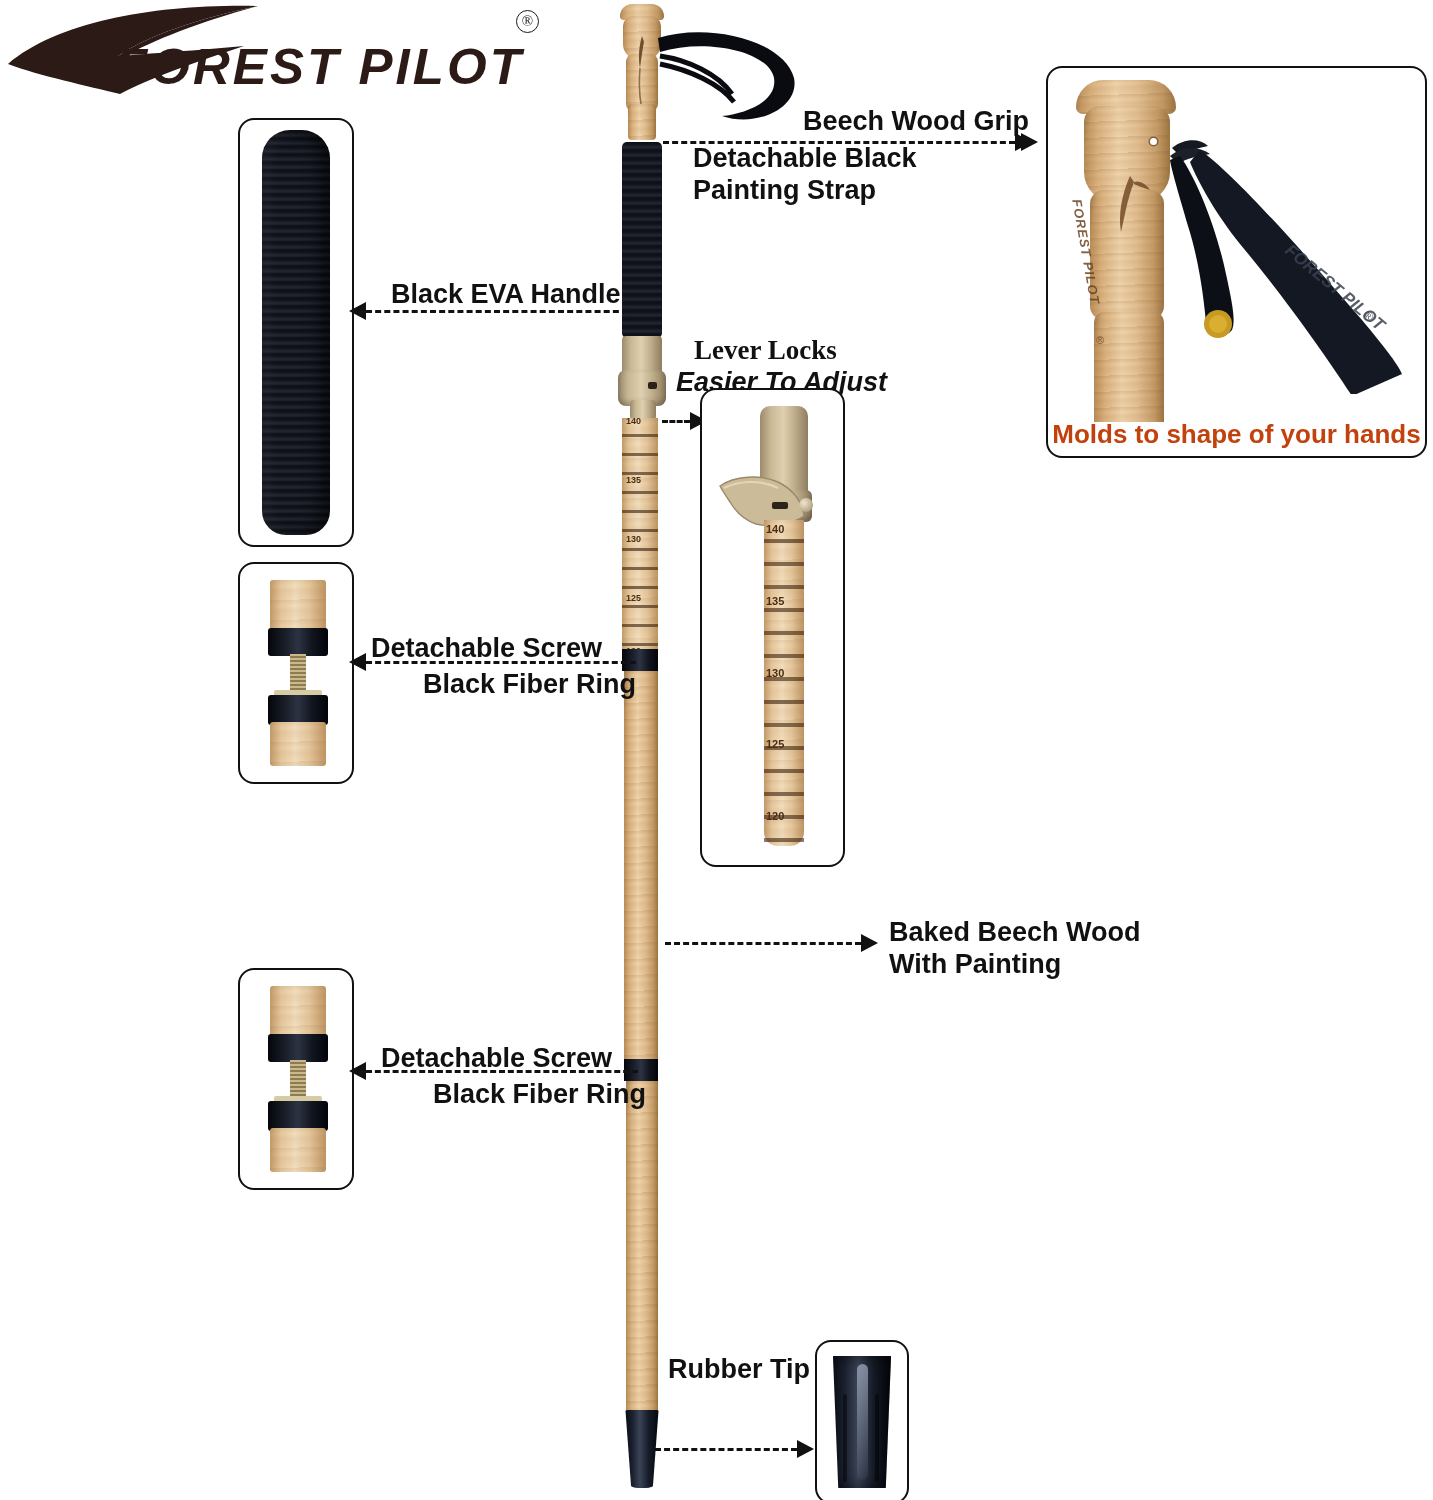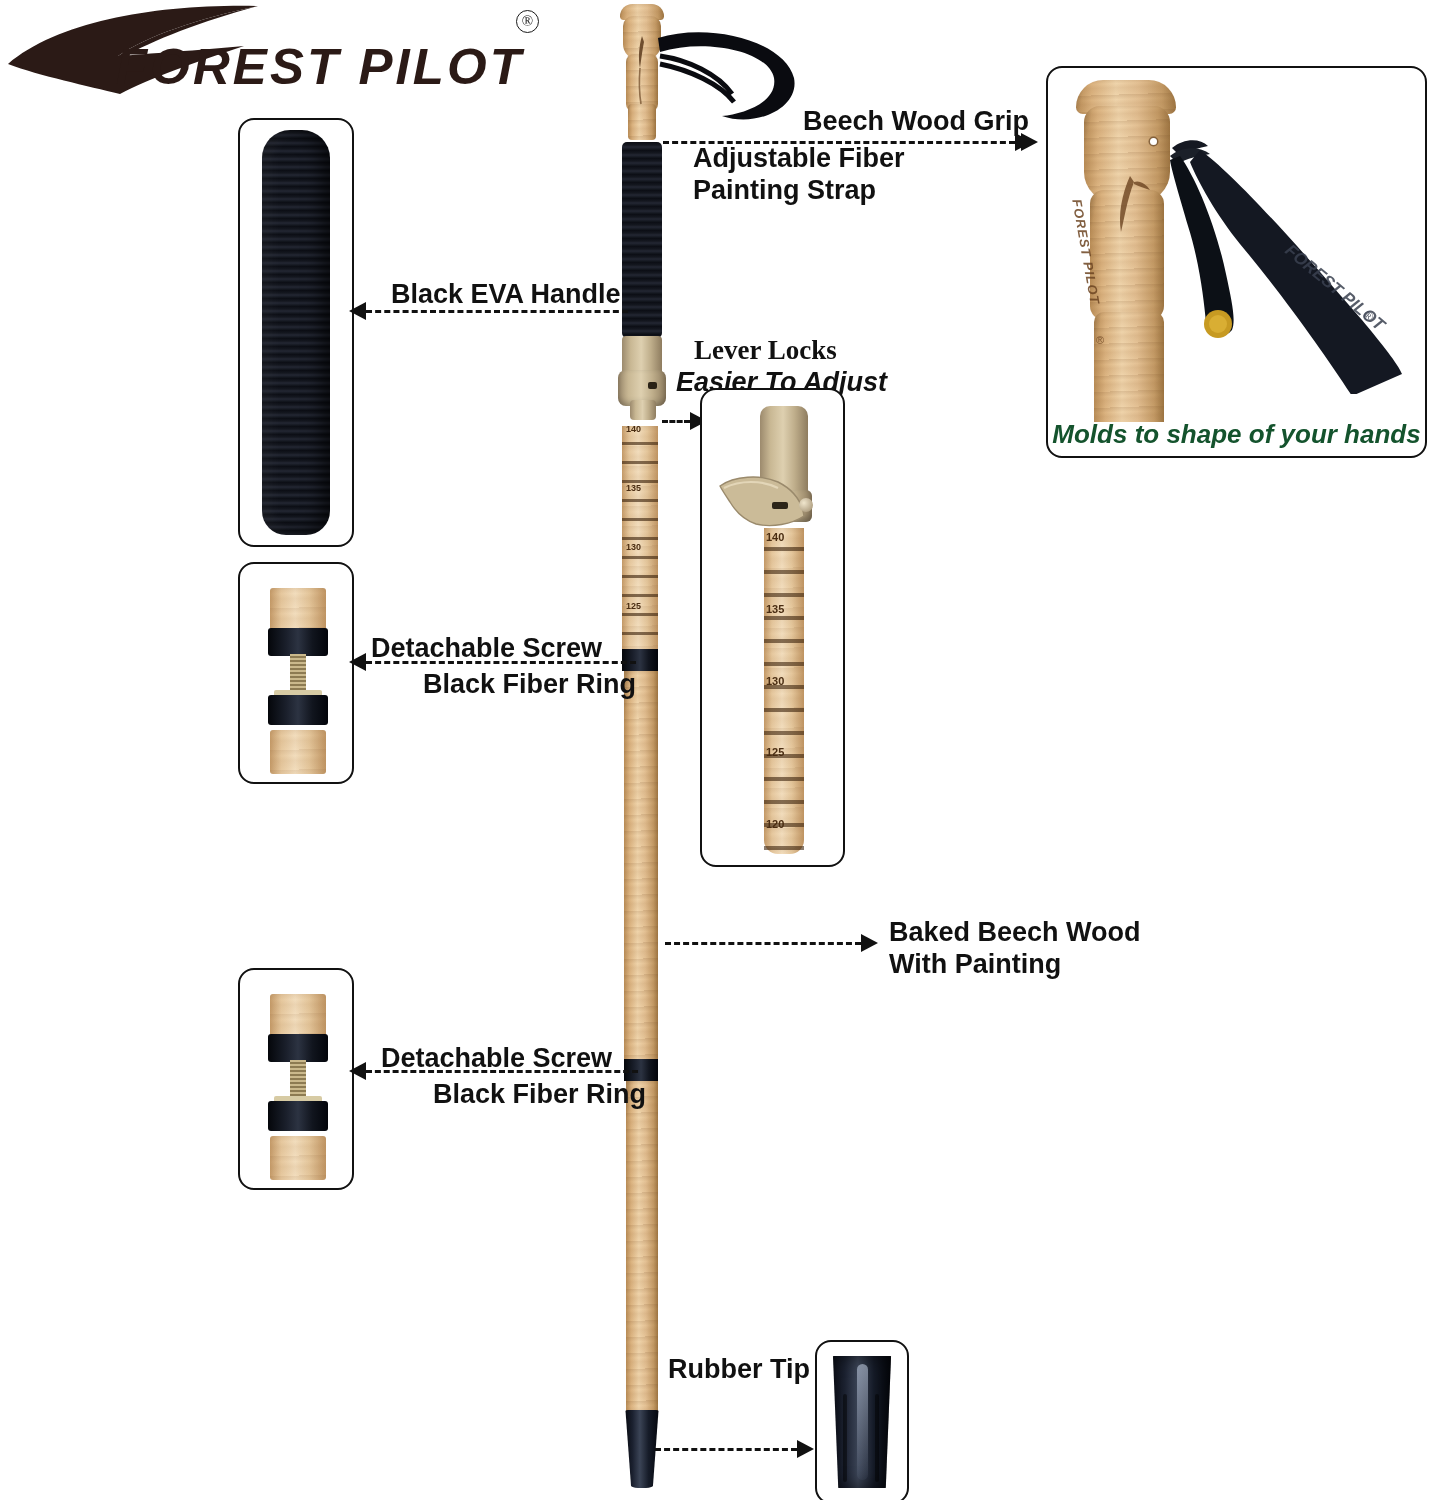--- a/index.html
+++ b/index.html
@@ -56,39 +56,38 @@
     border-top:9px solid transparent;
     border-bottom:9px solid transparent;
   }
 
   
   .panel{
     border:2.5px solid #111;border-radius:16px;background:#fff;
   }
   .panel-caption{
     position:absolute;left:0;right:0;bottom:6px;text-align:center;
-    font-size:26px;font-weight:bold;color:#14532d;font-style:italic;
+    font-size:26px;font-weight:bold;color:#c2410c;
   }
 
   
   .wood{
     background:
       linear-gradient(100deg, rgba(0,0,0,.10) 0 3%, rgba(0,0,0,0) 9%),
       repeating-linear-gradient(178deg,
         rgba(120,78,40,.16) 0px, rgba(120,78,40,0) 5px,
         rgba(150,100,55,.10) 9px, rgba(150,100,55,0) 16px),
       linear-gradient(90deg,#b98d57 0%, #dbb380 16%, #efd4ab 40%, #e3c093 62%, #c49b66 86%, #9c7441 100%);
   }
   .wood-light{
     background:
       repeating-linear-gradient(179deg,
         rgba(140,98,58,.12) 0px, rgba(140,98,58,0) 6px,
         rgba(165,120,72,.09) 11px, rgba(165,120,72,0) 20px),
       linear-gradient(90deg,#c49a68 0%, #e6c89e 20%, #f2ddbd 45%, #e4c69b 70%, #bf9462 100%);
-    margin-top: 8px;
   }
   .eva{
     background:
       repeating-linear-gradient(180deg,
         #0b0d14 0px, #14171f 3px, #232733 5px, #0f1219 8px),
       linear-gradient(90deg,#05070b 0%, #1c212c 30%, #2a303d 52%, #10141c 78%, #03050a 100%);
   }
   .lever-metal{
     background:linear-gradient(90deg,#9c8a6d 0%, #c9b894 22%, #ded0b0 48%, #bfae8b 72%, #8e7c5f 100%);
   }
@@ -178,21 +177,21 @@
     <div class="abs wood" style="left:26px;top:1081px;width:32px;height:336px;"></div>
 
     <div class="abs rubber" style="left:24px;top:1410px;width:36px;height:78px;
                 border-radius:4px 4px 14px 14px;
                 clip-path:polygon(4% 0%, 96% 0%, 80% 100%, 20% 100%);"></div>
   </div>
 
   <div class="abs dash" style="left:663px;top:141px;width:352px;"></div>
   <div class="abs arrow-r" style="left:1015px;top:133px;"></div>
   <div class="abs callout" style="left:803px;top:105px;">Beech Wood Grip</div>
-  <div class="abs callout" style="left:693px;top:142px;">Adjustable Fiber</div>
+  <div class="abs callout" style="left:693px;top:142px;">Detachable Black</div>
   <div class="abs callout" style="left:693px;top:174px;">Painting Strap</div>
 
   <div class="abs panel" style="left:1046px;top:66px;width:377px;height:388px;">
 
     <div class="abs" style="left:22px;top:12px;width:112px;height:340px;">
       <div class="abs wood" style="left:6px;top:0px;width:100px;height:34px;border-radius:40px 40px 10px 10px;"></div>
       <div class="abs wood" style="left:14px;top:26px;width:86px;height:96px;border-radius:16px 16px 30px 30px;"></div>
       <div class="abs wood" style="left:20px;top:110px;width:74px;height:130px;border-radius:14px;"></div>
       <div class="abs wood" style="left:24px;top:232px;width:70px;height:110px;border-radius:10px 10px 0 0;"></div>
 

